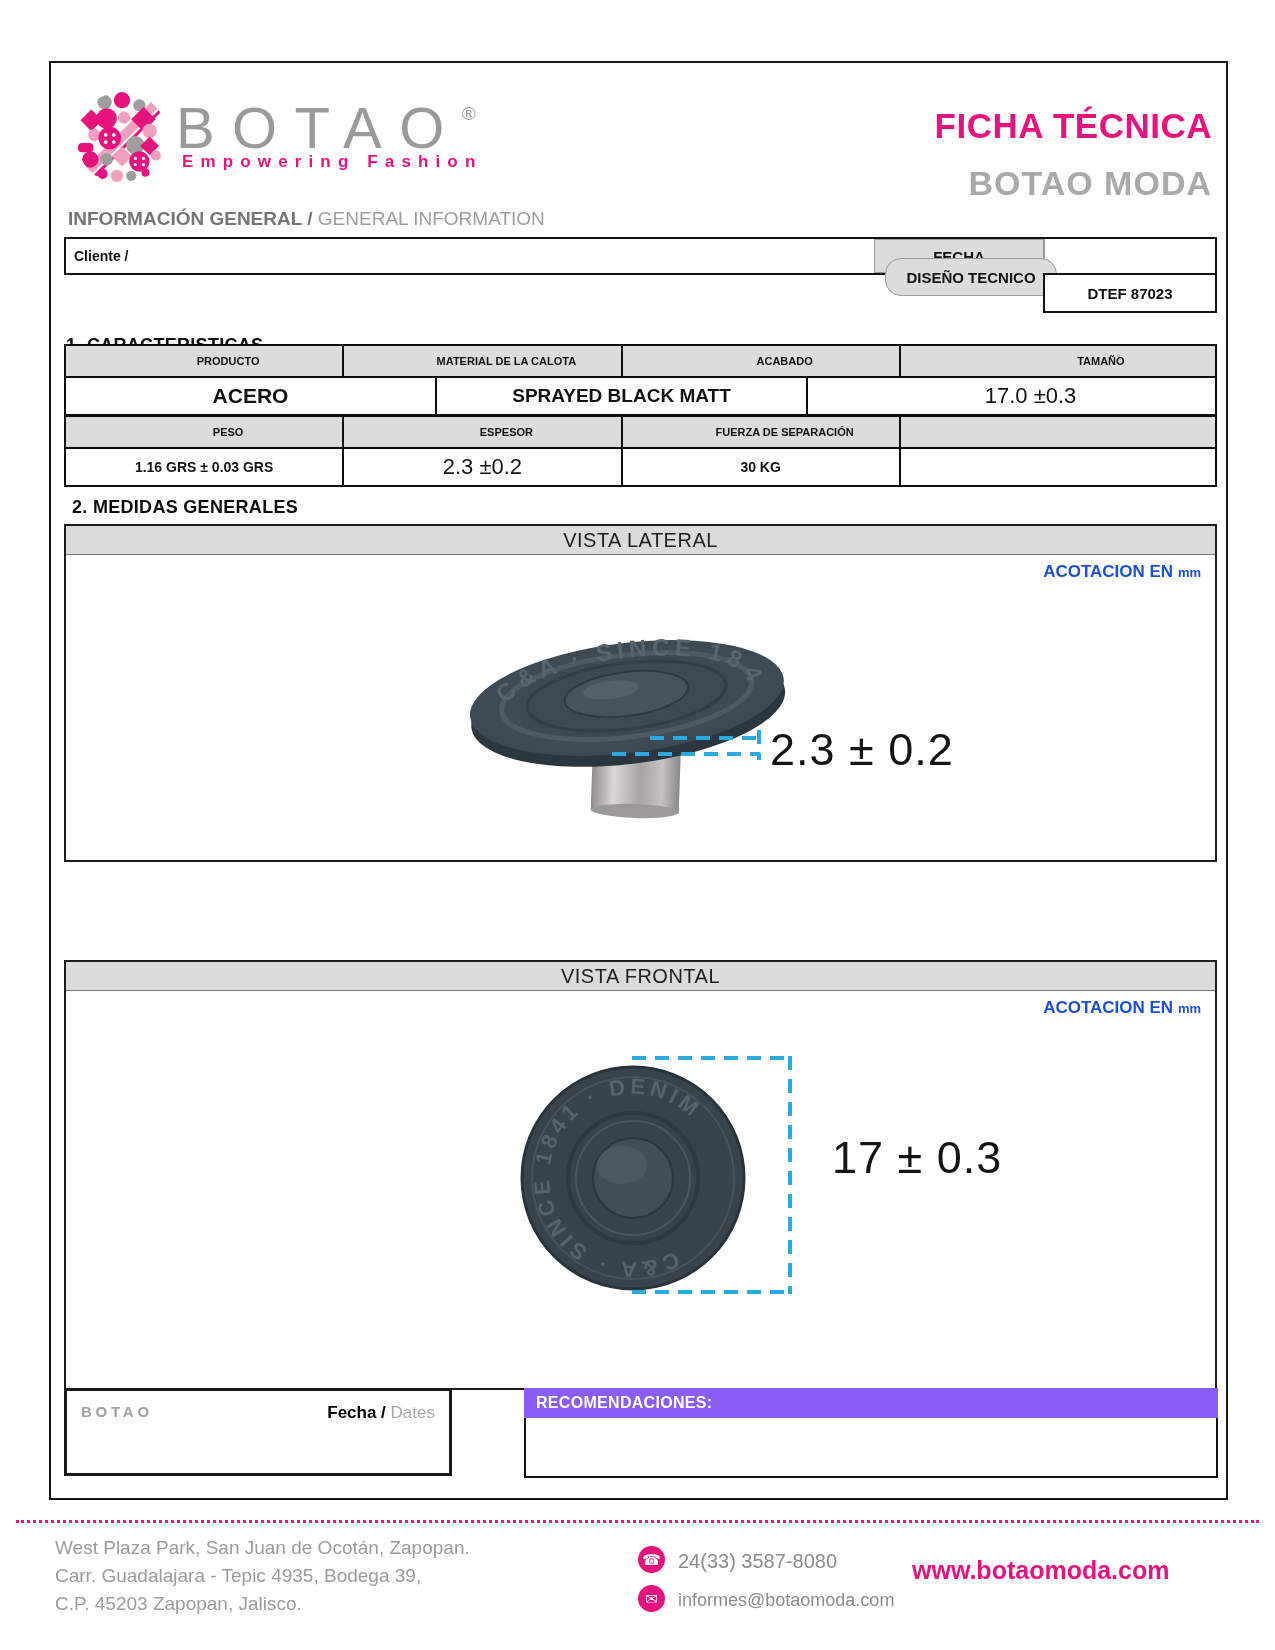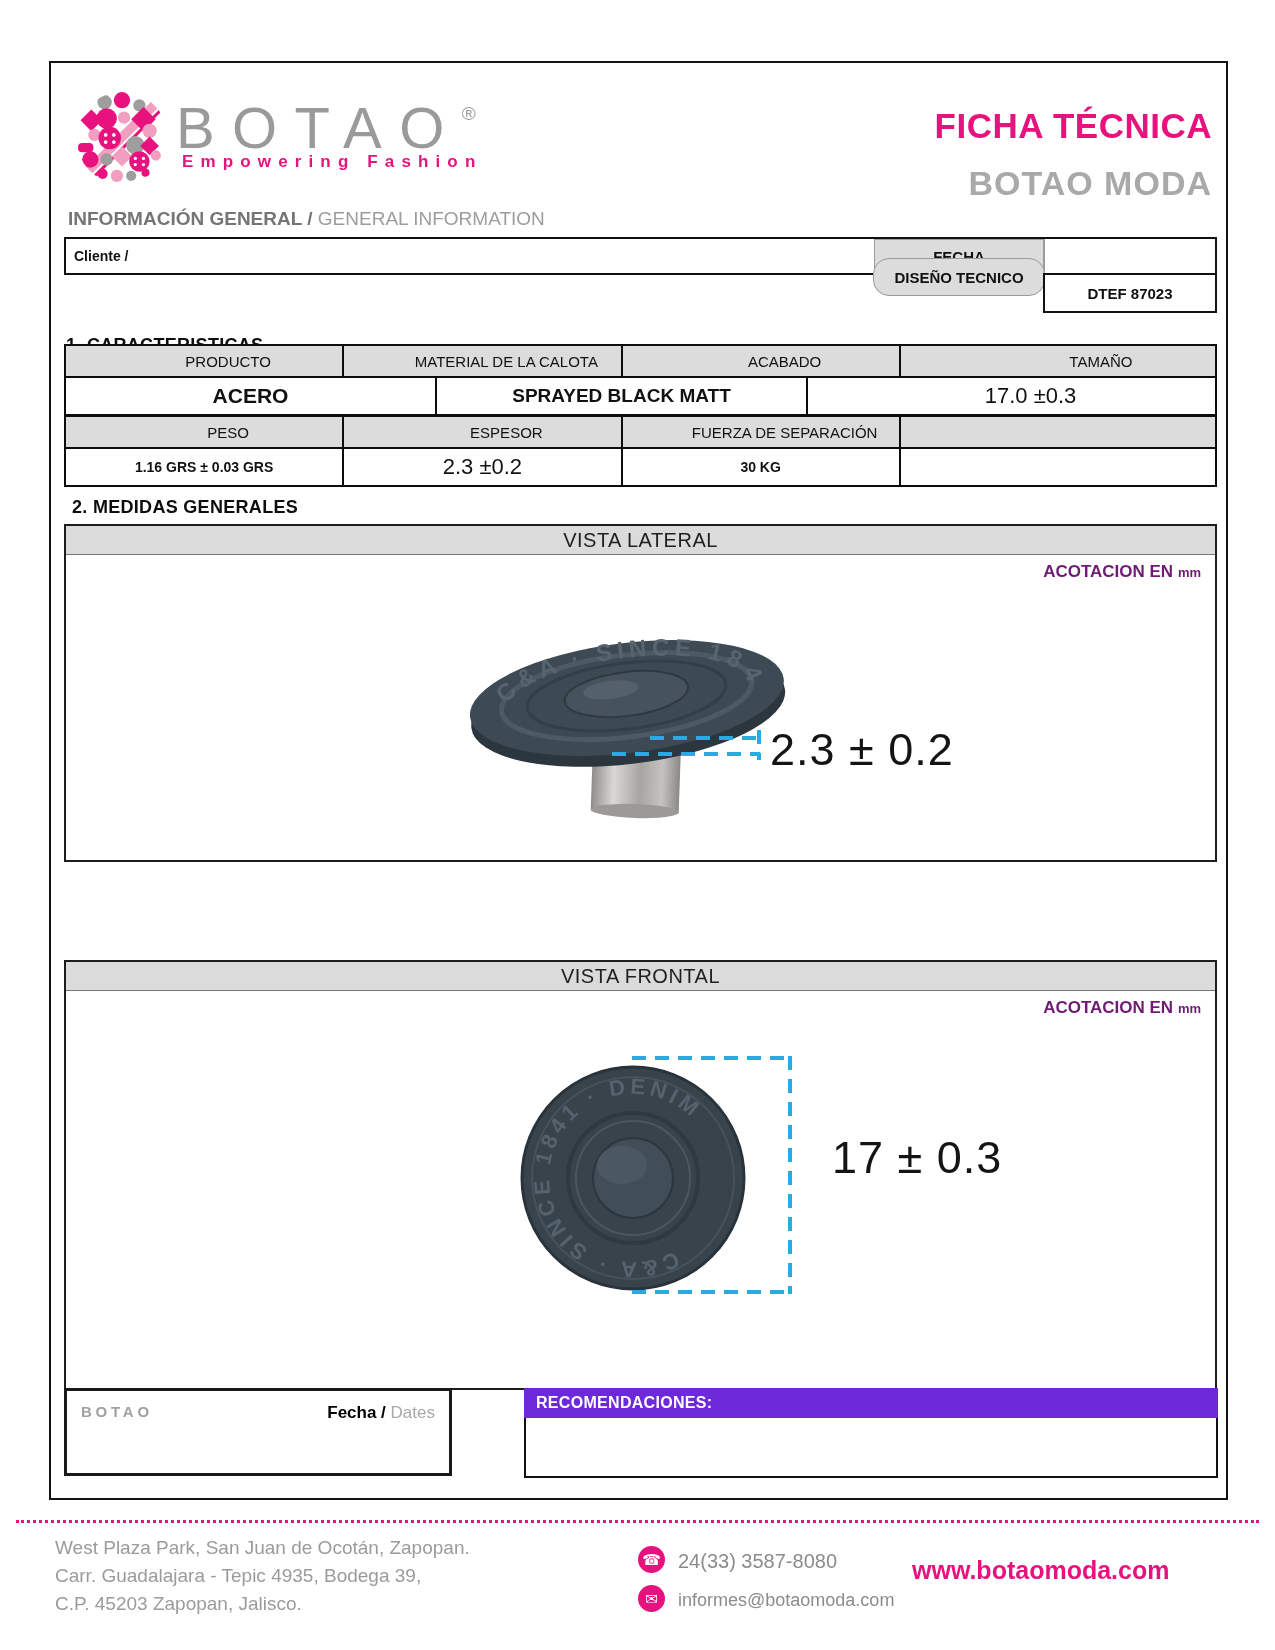--- a/index.html
+++ b/index.html
@@ -17,64 +17,64 @@
   #logo-tagline{left:182px;top:152px;font-size:17px;font-weight:700;color:#E8127E;letter-spacing:0.42em;}
   #doc-title{right:63px;top:106px;font-size:35px;font-weight:800;color:#E8127E;letter-spacing:0.5px;}
   #brand-sub{right:63px;top:164px;font-size:34px;font-weight:700;color:#a9a9a9;letter-spacing:1px;}
   #info-label{left:68px;top:208px;font-size:19px;}
   #info-label .b{font-weight:700;color:#757575;}
   #info-label .l{font-weight:400;color:#9d9d9d;}
 
   
   #cliente-row{left:64px;top:237px;width:1149px;height:34px;border:2px solid #111;display:flex;}
   #cliente-cell{flex:1;display:flex;align-items:center;padding-left:8px;font-size:14px;font-weight:700;}
-  .gcell{width:168px;background:#DCDCDC;border:1px solid #9a9a9a;display:flex;align-items:center;justify-content:center;font-weight:700;font-size:15px;}
+  .gcell{width:168px;background:#DCDCDC;border:1px solid #9a9a9a;display:flex;align-items:center;justify-content:center;font-weight:700;font-size:15px;margin-left:12px;}
   #fecha-value{width:170px;border-left:1px solid #9a9a9a;background:#fff;}
   #row2-gray{left:873px;top:258px;width:170px;height:36px;border-radius:16px;}
   #row2-value{left:1043px;top:273px;width:170px;height:36px;border:2px solid #111;display:flex;align-items:center;justify-content:center;font-weight:700;font-size:15px;background:#fff;}
 
   
   .sec-h{font-size:18px;font-weight:800;color:#0d0d0d;letter-spacing:0.3px;}
   #h-carac{left:66px;top:319px;margin-top:16px;}
   #h-medidas{left:72px;top:497px;}
 
   
   .tbl{width:1149px;border:2px solid #0d0d0d;display:flex;flex-direction:column;}
   #tbl1{left:64px;top:344px;}
   #tbl2{left:64px;top:415px;}
   .hrow{display:flex;background:#DCDCDC;border-bottom:2px solid #0d0d0d;height:30px;}
   .vrow{display:flex;background:#fff;height:36px;}
   .cell{flex:1;display:flex;align-items:center;justify-content:center;border-right:2px solid #0d0d0d;text-align:center;}
   .cell:last-child{border-right:none;margin-left:38px;}
-  .hrow .cell{font-size:15px;font-weight:400;padding-left:48px;}
+  .hrow .cell{font-size:11px;font-weight:700;padding-left:48px;}
   .fs-sm-b{font-size:14px;font-weight:700;}
   .fs-lg-b{font-size:21px;font-weight:700;}
   .fs-md-b{font-size:19px;font-weight:700;}
   .fs-lg-r{font-size:22px;font-weight:400;}
 
   
   .vista-box{width:1149px;border:2px solid #1d1d1d;background:#fff;}
   #lateral-box{left:64px;top:524px;height:334px;}
   #frontal-box{left:64px;top:912px;height:426px;margin-top:48px;}
   .vheader{position:absolute;left:0;top:0;right:0;height:28px;background:#DBDBDB;border-bottom:1px solid #777;
            display:flex;align-items:center;justify-content:center;font-size:20px;color:#1f1f1f;letter-spacing:0.5px;}
-  .acotacion{position:absolute;right:14px;top:36px;font-size:17px;font-weight:800;color:#701a75;}
+  .acotacion{position:absolute;right:14px;top:36px;font-size:17px;font-weight:800;color:#1d4ed8;}
   .acotacion .mm{font-size:13px;}
 
   
   .hdash{position:absolute;height:4px;background:repeating-linear-gradient(90deg,#29ABE2 0 14px,transparent 14px 23px);}
   .vdash{position:absolute;width:4px;background:repeating-linear-gradient(180deg,#29ABE2 0 14px,transparent 14px 23px);}
   .dim-label{position:absolute;font-size:45px;font-weight:300;color:#141414;letter-spacing:1px;white-space:nowrap;}
 
   
   #sign-box{left:64px;top:1388px;width:388px;height:88px;border:3px solid #1a1a1a;display:flex;justify-content:space-between;align-items:flex-start;padding:12px 14px;box-sizing:border-box;}
   #sign-botao{font-size:15px;letter-spacing:0.25em;color:#a0a0a0;font-weight:600;}
   #sign-fecha .b{font-size:17px;font-weight:700;color:#000000;}
   #sign-fecha .l{font-size:17px;color:#a9a9a9;}
-  #recs-bar{left:524px;top:1388px;width:694px;height:30px;background:#6d28d9;display:flex;align-items:center;padding-left:12px;box-sizing:border-box;color:#fff;font-weight:700;font-size:16px;letter-spacing:0.3px;}
+  #recs-bar{left:524px;top:1388px;width:694px;height:30px;background:#8b5cf6;display:flex;align-items:center;padding-left:12px;box-sizing:border-box;color:#fff;font-weight:700;font-size:16px;letter-spacing:0.3px;}
   #recs-body{left:524px;top:1418px;width:694px;height:60px;border:2px solid #111;border-top:none;background:#fff;box-sizing:border-box;}
 
   
   #foot-divider{left:16px;top:1520px;width:1243px;border-top:3px dotted #E8127E;}
   #address{left:55px;top:1534px;font-size:19px;font-weight:300;color:#9b9b9b;line-height:28px;}
   .contact-icon{position:absolute;width:27px;height:27px;border-radius:50%;background:#E8127E;color:#fff;
                 display:flex;align-items:center;justify-content:center;font-size:15px;font-family:"DejaVu Sans",sans-serif;}
   #phone-icon{left:638px;top:1546px;}
   #email-icon{left:638px;top:1585px;}
   #phone-text{left:678px;top:1550px;font-size:20px;color:#8c8c8c;font-weight:300;}

